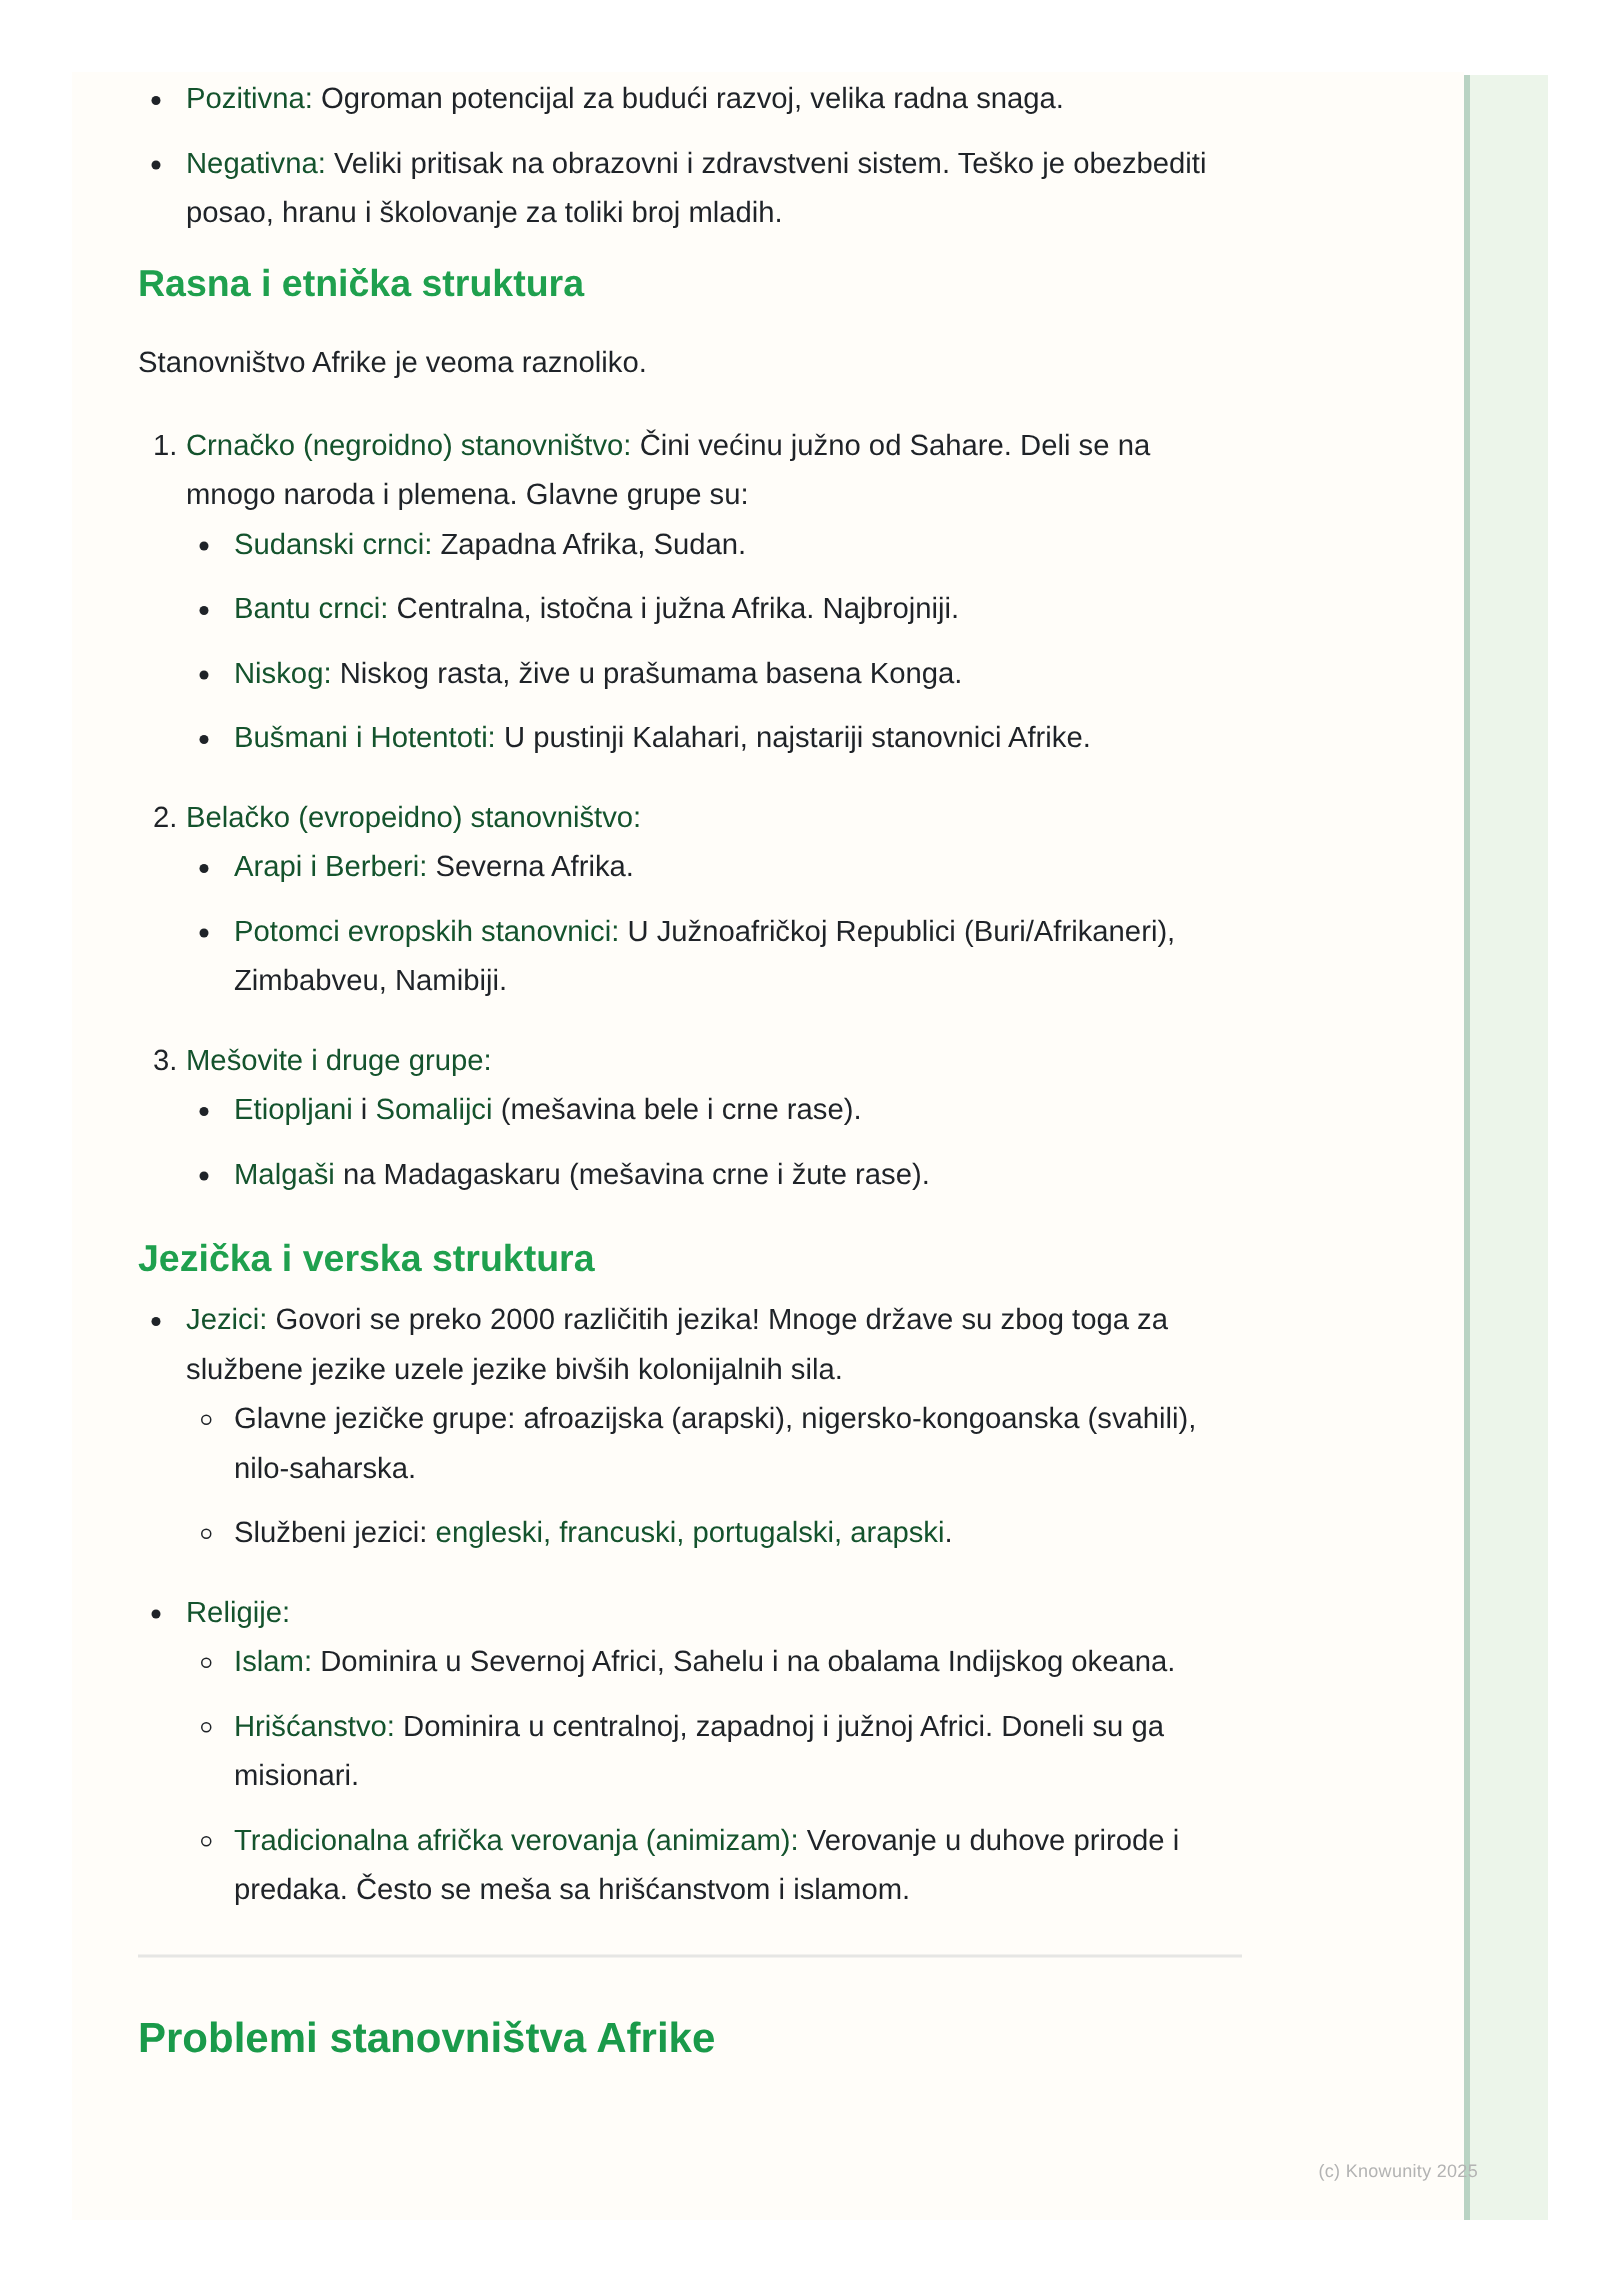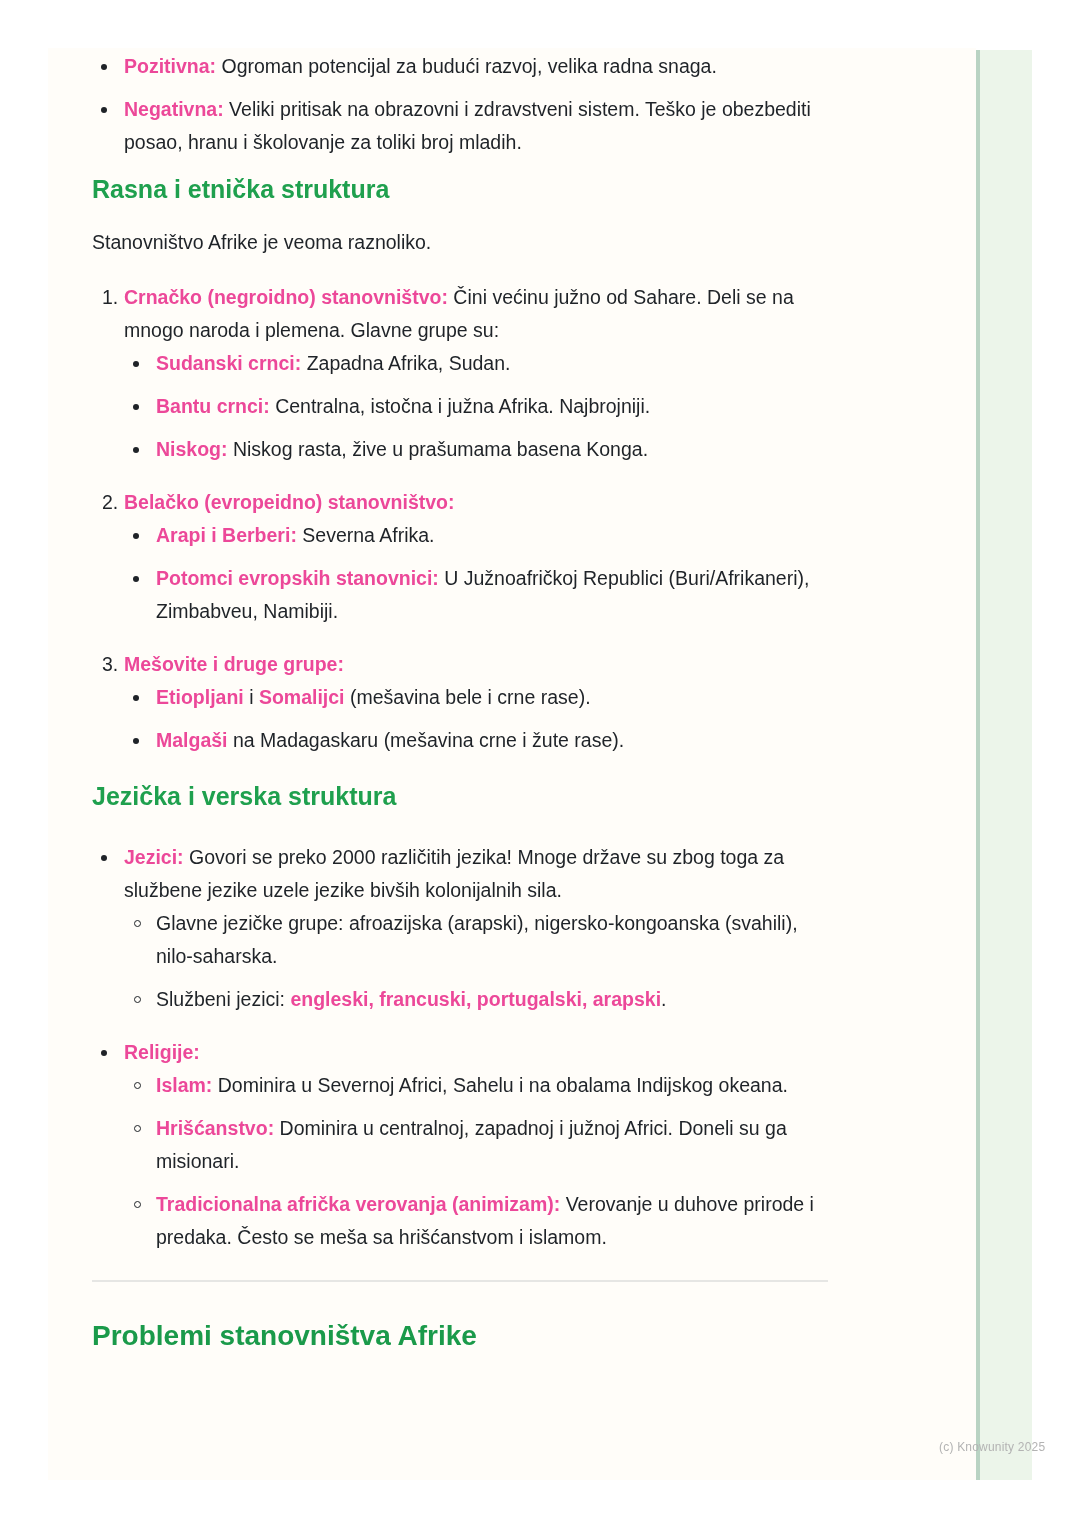--- a/index.html
+++ b/index.html
@@ -72,21 +72,21 @@
       padding-left: 32px;
       margin-bottom: 20px;
     }
     .num-label {
       position: absolute;
       left: 10px;
       top: 0;
     }
     .sub { margin-top: 0; }
     .sub > li { margin-bottom: 10px; }
-    b { font-weight: 700; color: #ec4899; }
+    b { font-weight: 400; color: #14532d; }
     h2 {
       color: #1fa04e;
       font-size: 25px;
       font-weight: 700;
       margin: 0;
       line-height: 34px;
     }
     h1 {
       color: #1a9a4a;
       font-size: 28px;
@@ -95,21 +95,21 @@
       line-height: 40px;
     }
     p { margin: 0; }
     .hr {
       height: 2px;
       background: #e6e6e4;
       width: 736px;
     }
     .footer {
       position: absolute;
-      left: 939px;
+      left: 879px;
       top: 1440px;
       font-size: 12px;
       color: #b3b3b3;
       letter-spacing: 0.2px;
     }
   </style>
 </head>
 <body>
 
 <div class="page"></div>
@@ -126,20 +126,21 @@
   <p style="margin-top:20px;">Stanovništvo Afrike je veoma raznoliko.</p>
 
   <ol class="num" style="margin-top:22px;">
     <li>
       <span class="num-label">1.</span>
       <b>Crnačko (negroidno) stanovništvo:</b><span> Čini većinu južno od Sahare. Deli se na mnogo naroda i plemena. Glavne grupe su:</span>
       <ul class="bul sub">
         <li><b>Sudanski crnci:</b><span> Zapadna Afrika, Sudan.</span></li>
         <li><b>Bantu crnci:</b><span> Centralna, istočna i južna Afrika. Najbrojniji.</span></li>
         <li><b>Niskog:</b><span> Niskog rasta, žive u prašumama basena Konga.</span></li>
+        <li><b>Bušmani i Hotentoti:</b><span> U pustinji Kalahari, najstariji stanovnici Afrike.</span></li>
       </ul>
     </li>
     <li>
       <span class="num-label">2.</span>
       <b>Belačko (evropeidno) stanovništvo:</b>
       <ul class="bul sub">
         <li><b>Arapi i Berberi:</b><span> Severna Afrika.</span></li>
         <li><b>Potomci evropskih stanovnici:</b><span> U Južnoafričkoj Republici (Buri/Afrikaneri), Zimbabveu, Namibiji.</span></li>
       </ul>
     </li>
@@ -148,21 +149,21 @@
       <b>Mešovite i druge grupe:</b>
       <ul class="bul sub">
         <li><b>Etiopljani</b><span> i </span><b>Somalijci</b><span> (mešavina bele i crne rase).</span></li>
         <li><b>Malgaši</b><span> na Madagaskaru (mešavina crne i žute rase).</span></li>
       </ul>
     </li>
   </ol>
 
   <h2 style="margin-top:22px;">Jezička i verska struktura</h2>
 
-  <ul class="bul" style="margin-top:28px;">
+  <ul class="bul" style="margin-top:8px;">
     <li style="margin-bottom:20px;">
       <b>Jezici:</b><span> Govori se preko 2000 različitih jezika! Mnoge države su zbog toga za službene jezike uzele jezike bivših kolonijalnih sila.</span>
       <ul class="bul circ sub">
         <li><span>Glavne jezičke grupe: afroazijska (arapski), nigersko-kongoanska (svahili), nilo-saharska.</span></li>
         <li><span>Službeni jezici: </span><b>engleski, francuski, portugalski, arapski</b><span>.</span></li>
       </ul>
     </li>
     <li>
       <b>Religije:</b>
       <ul class="bul circ sub">

